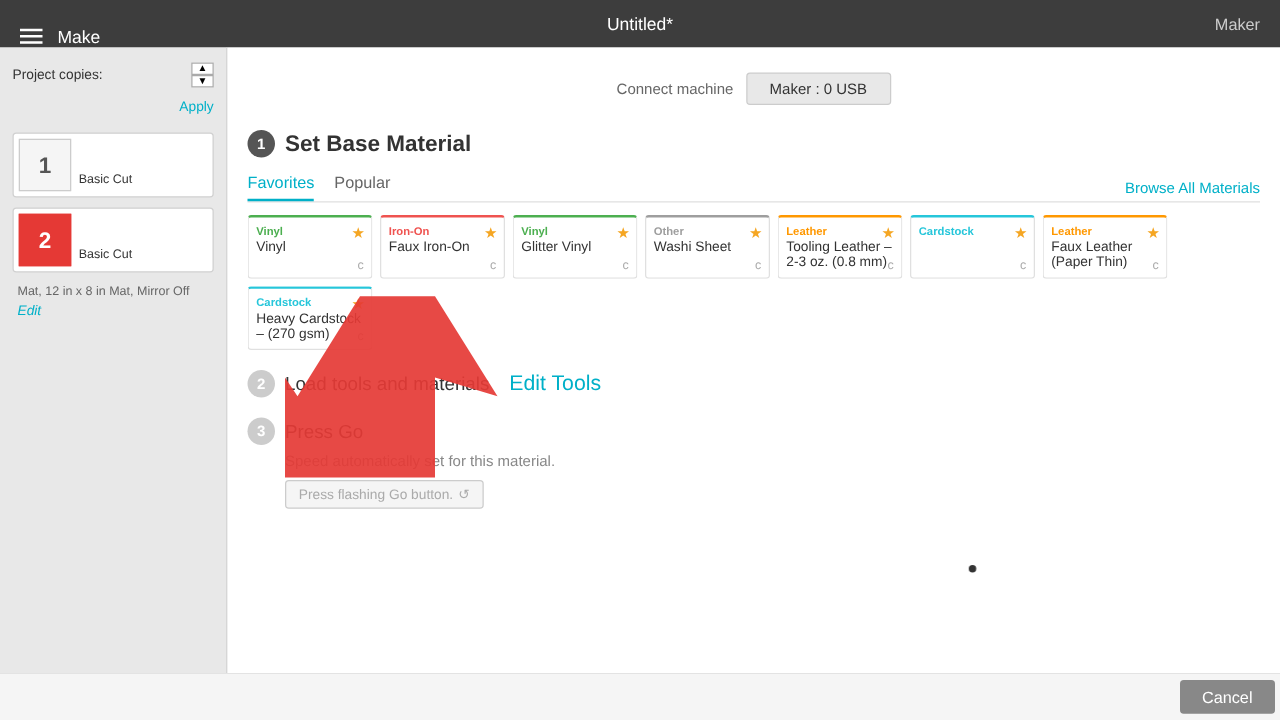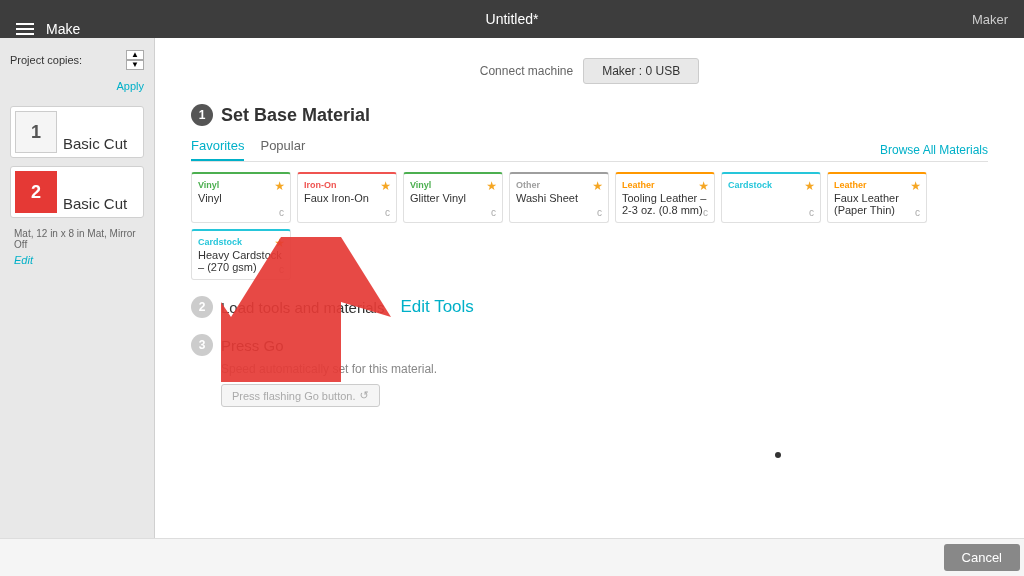--- a/index.html
+++ b/index.html
@@ -19,21 +19,21 @@
     .hamburger span { width: 18px; height: 2px; background: #fff; display: block; }
     .top-bar-title { color: #fff; font-size: 14px; font-weight: 500; }
     .top-bar-center { position: absolute; left: 50%; transform: translateX(-50%); color: #fff; font-size: 14px; }
     .top-bar-right { color: #ccc; font-size: 13px; }
 
     
     .layout { display: flex; height: 538px; }
 
     
     .sidebar {
-      width: 155px;
+      width: 182px;
       background: #e8e8e8;
       border-right: 1px solid #d0d0d0;
       padding: 12px 10px;
       flex-shrink: 0;
       display: flex;
       flex-direction: column;
       gap: 8px;
     }
     .project-copies-row {
       display: flex;
@@ -68,25 +68,25 @@
       gap: 6px;
       cursor: pointer;
     }
     .mat-thumb {
       width: 42px; height: 42px; border: 1px solid #ccc;
       display: flex; align-items: center; justify-content: center;
       font-size: 18px; font-weight: bold; color: #555; background: #f5f5f5;
       flex-shrink: 0;
     }
     .mat-thumb.selected { background: #e53935; color: #fff; border-color: #e53935; }
-    .mat-info { font-size: 15px; color: #333; margin-top: 23px; }
+    .mat-info { font-size: 10px; color: #333; margin-top: 23px; }
     .mat-sub { font-size: 10px; color: #666; margin-top: 2px; }
 
     
-    .main { flex: 1; background: #fff; padding: 20px 36px; overflow-y: auto; }
+    .main { flex: 1; background: #fff; padding: 20px 16px; overflow-y: auto; }
 
     
     .connect-bar {
       display: flex; align-items: center; justify-content: center;
       gap: 10px; margin-bottom: 20px;
     }
     .connect-label { font-size: 12px; color: #666; }
     .connect-btn {
       background: #e8e8e8; border: 1px solid #ccc; border-radius: 3px;
       padding: 5px 18px; font-size: 12px; cursor: pointer; color: #333;

